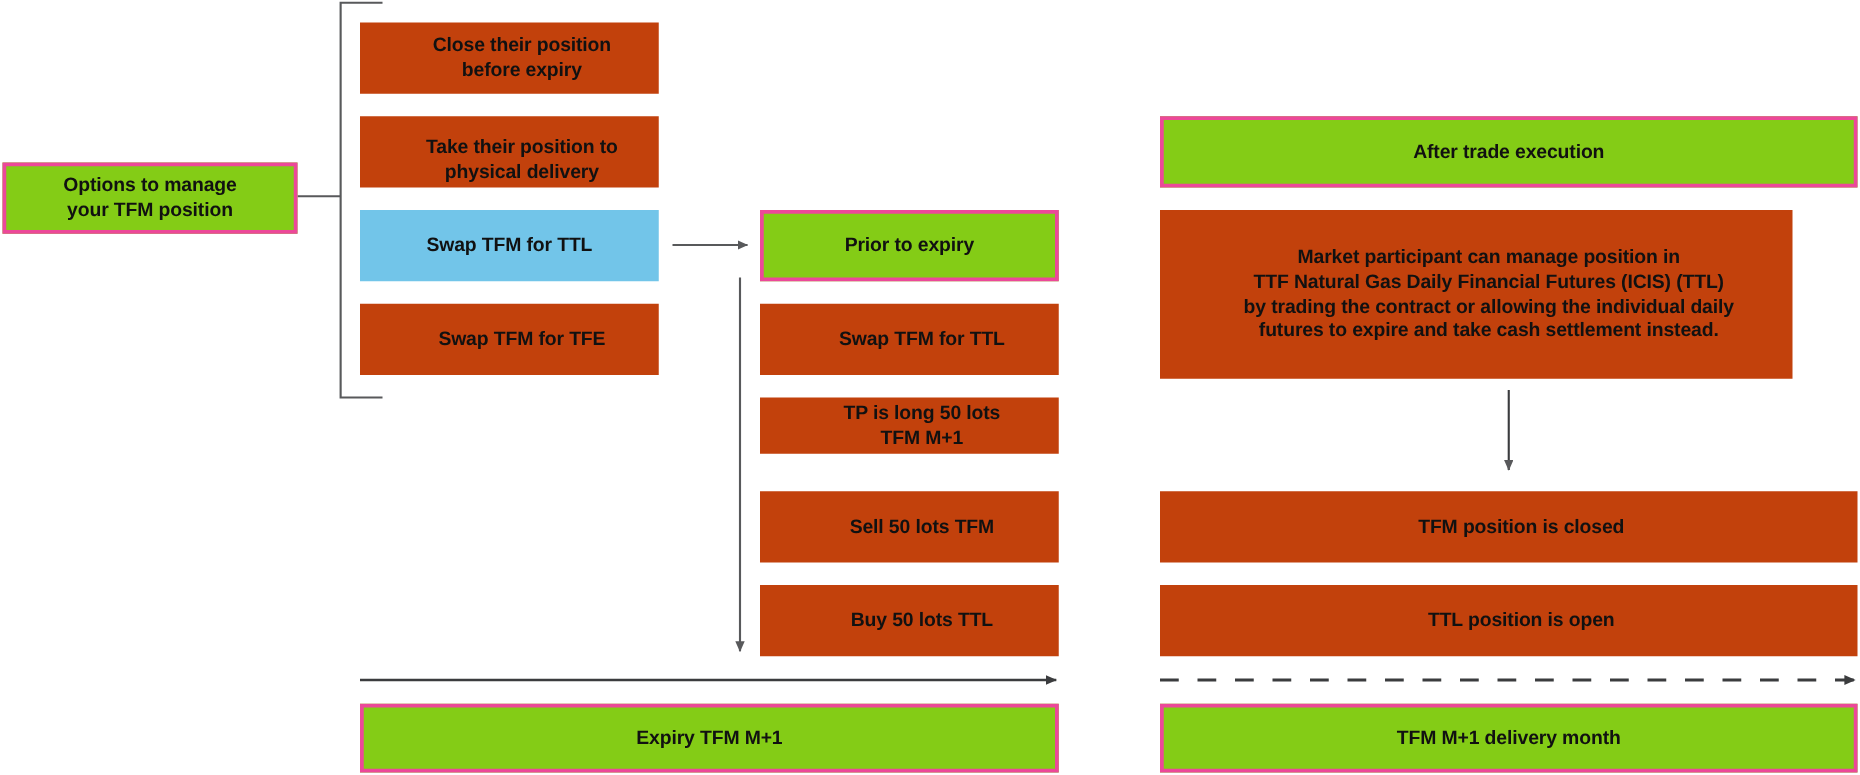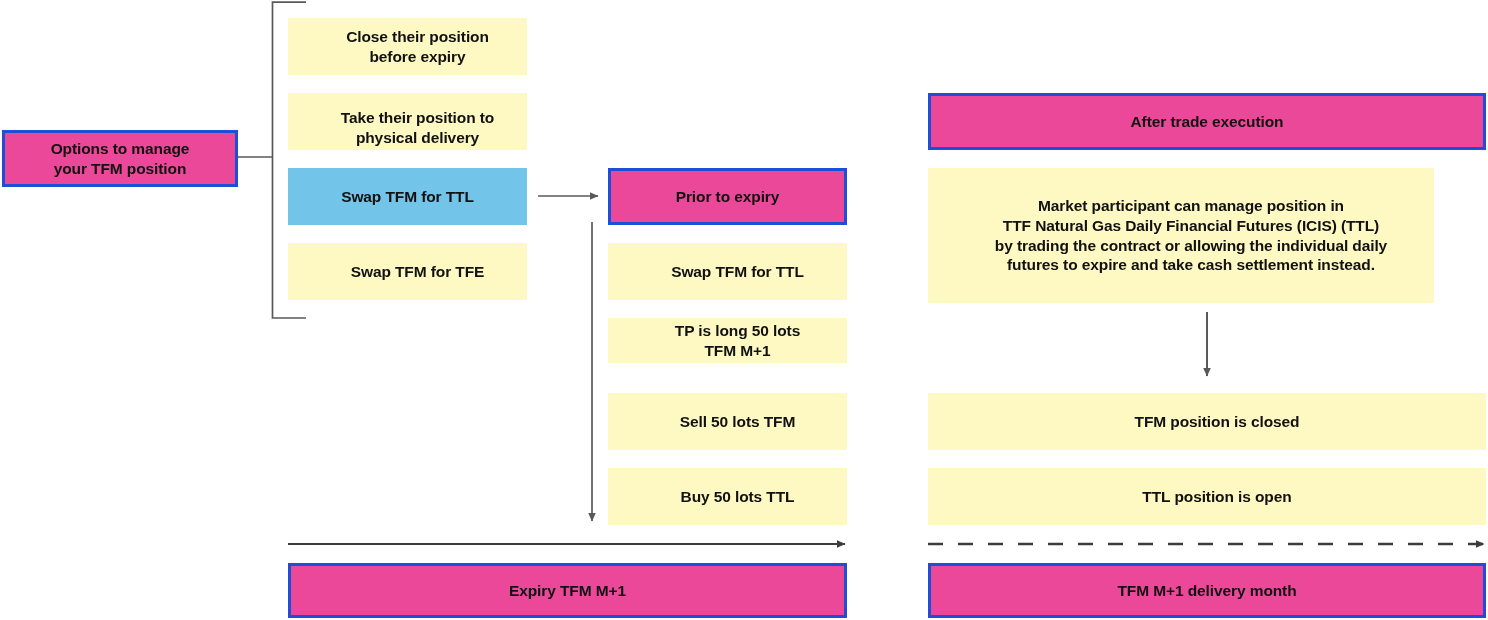--- a/index.html
+++ b/index.html
@@ -27,31 +27,31 @@
     justify-content: center;
     text-align: center;
     font-weight: bold;
     font-size: 15.5px;
     line-height: 1.28;
     color: #111111;
     letter-spacing: -0.1px;
     padding: 2px 8px;
   }
   .box-grey {
-    background: #fef9c3;
+    background: #c2410c;
     border: none;
     padding-left: 28px;
   }
   .box-blue-fill {
     background: #72c5e9;
     border: none;
   }
   .box-outline {
-    background: #ec4899;
-    border: 3px solid #1d4ed8;
+    background: #84cc16;
+    border: 3px solid #ec4899;
   }
   svg.overlay {
     position: absolute;
     left: 0;
     top: 0;
     width: 1488px;
     height: 620px;
     pointer-events: none;
   }
 </style>

